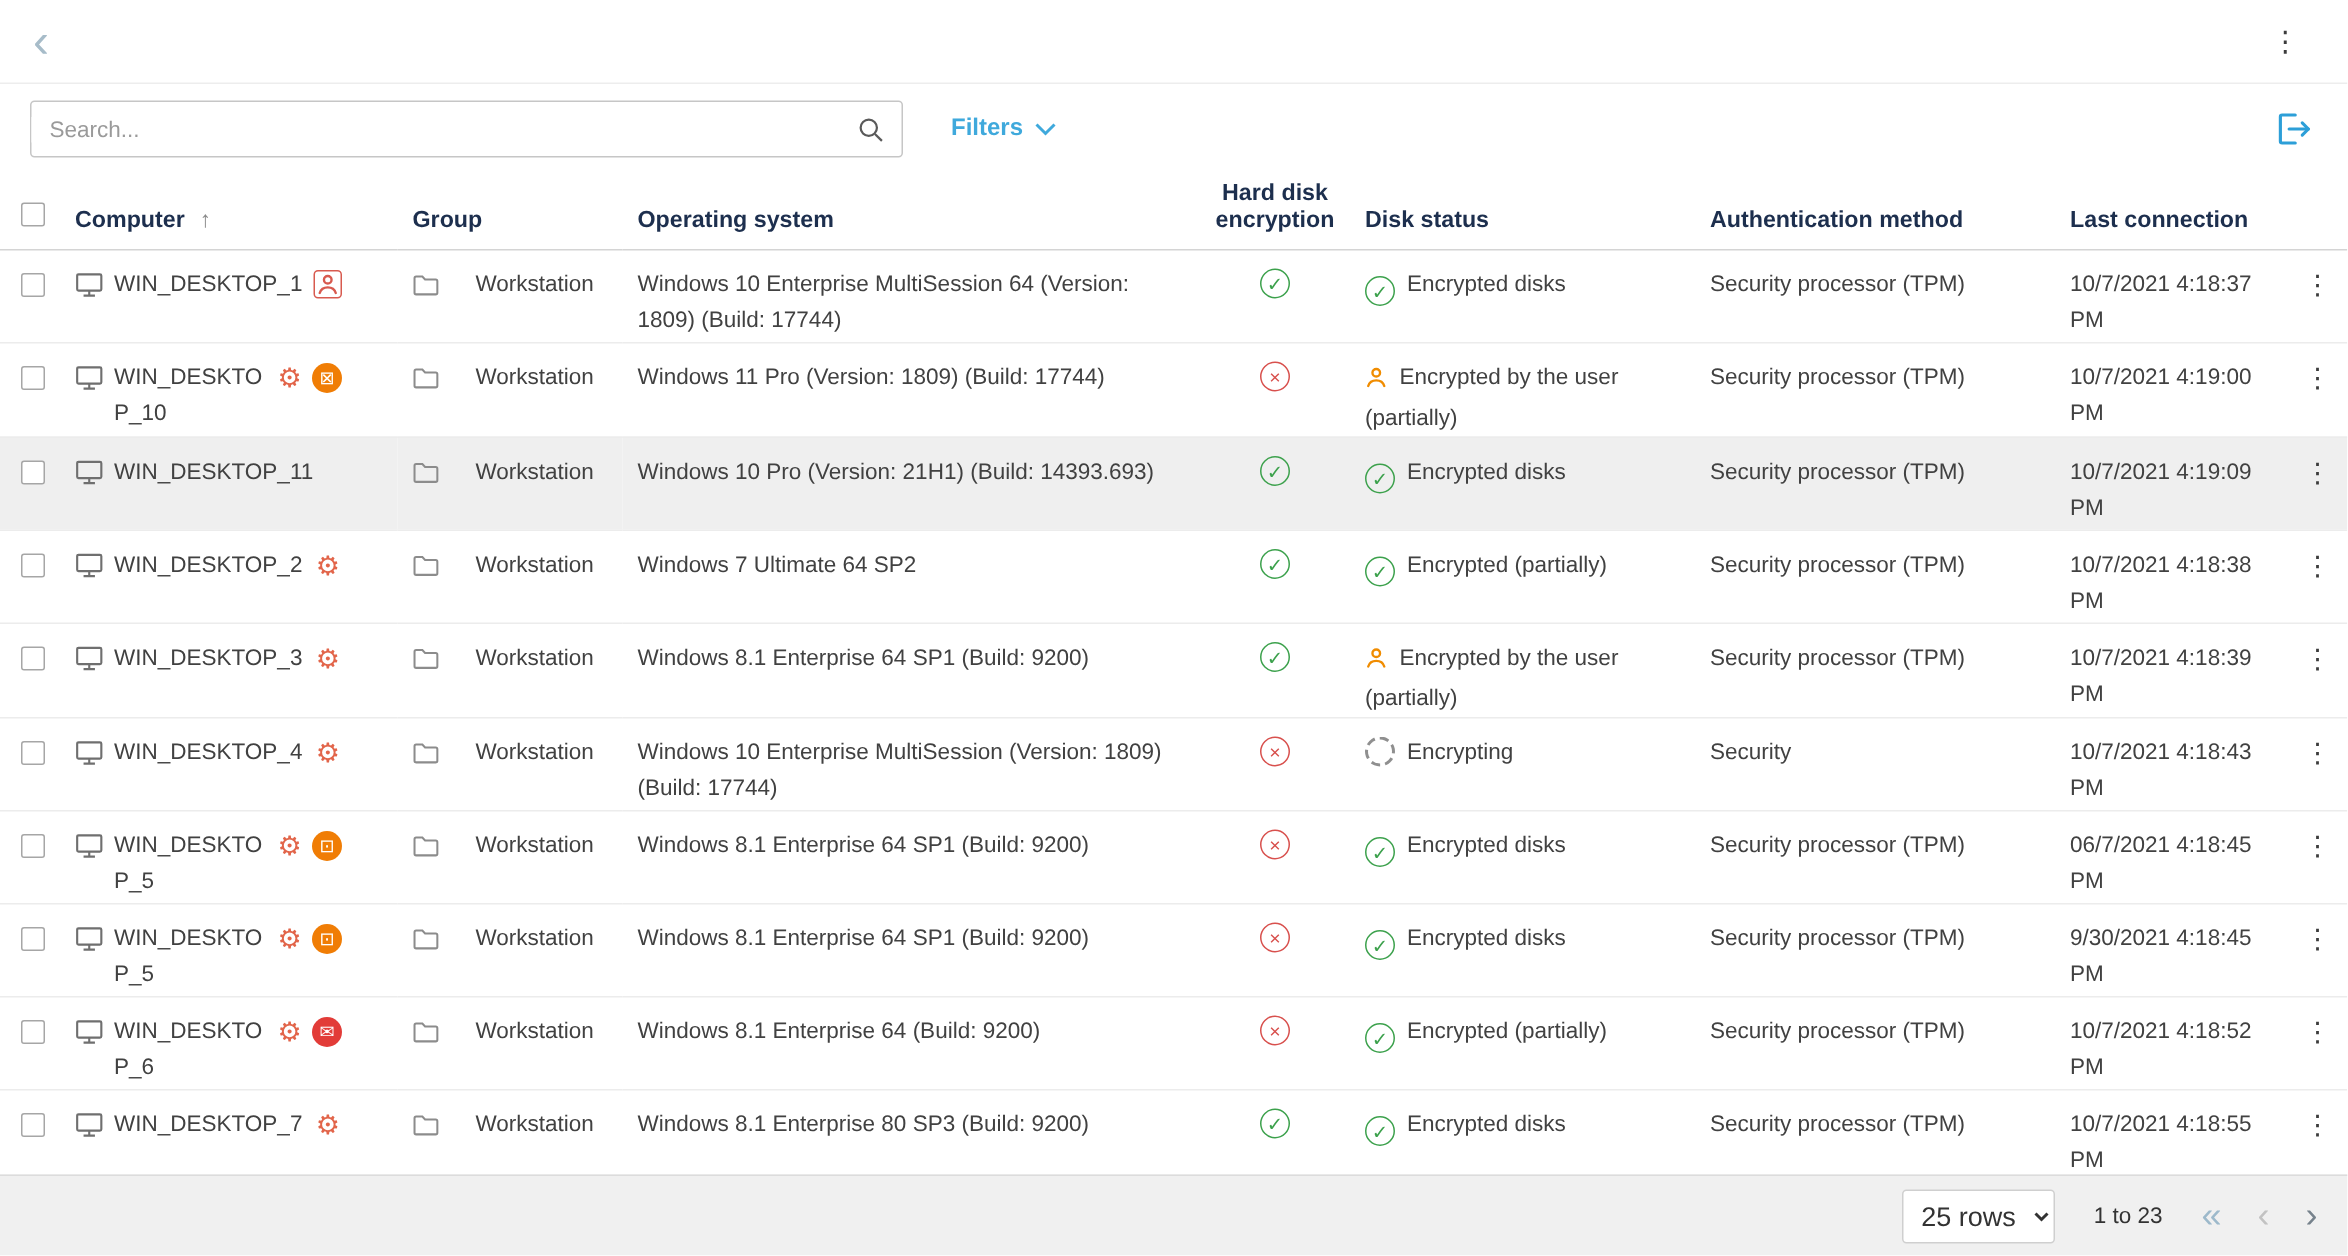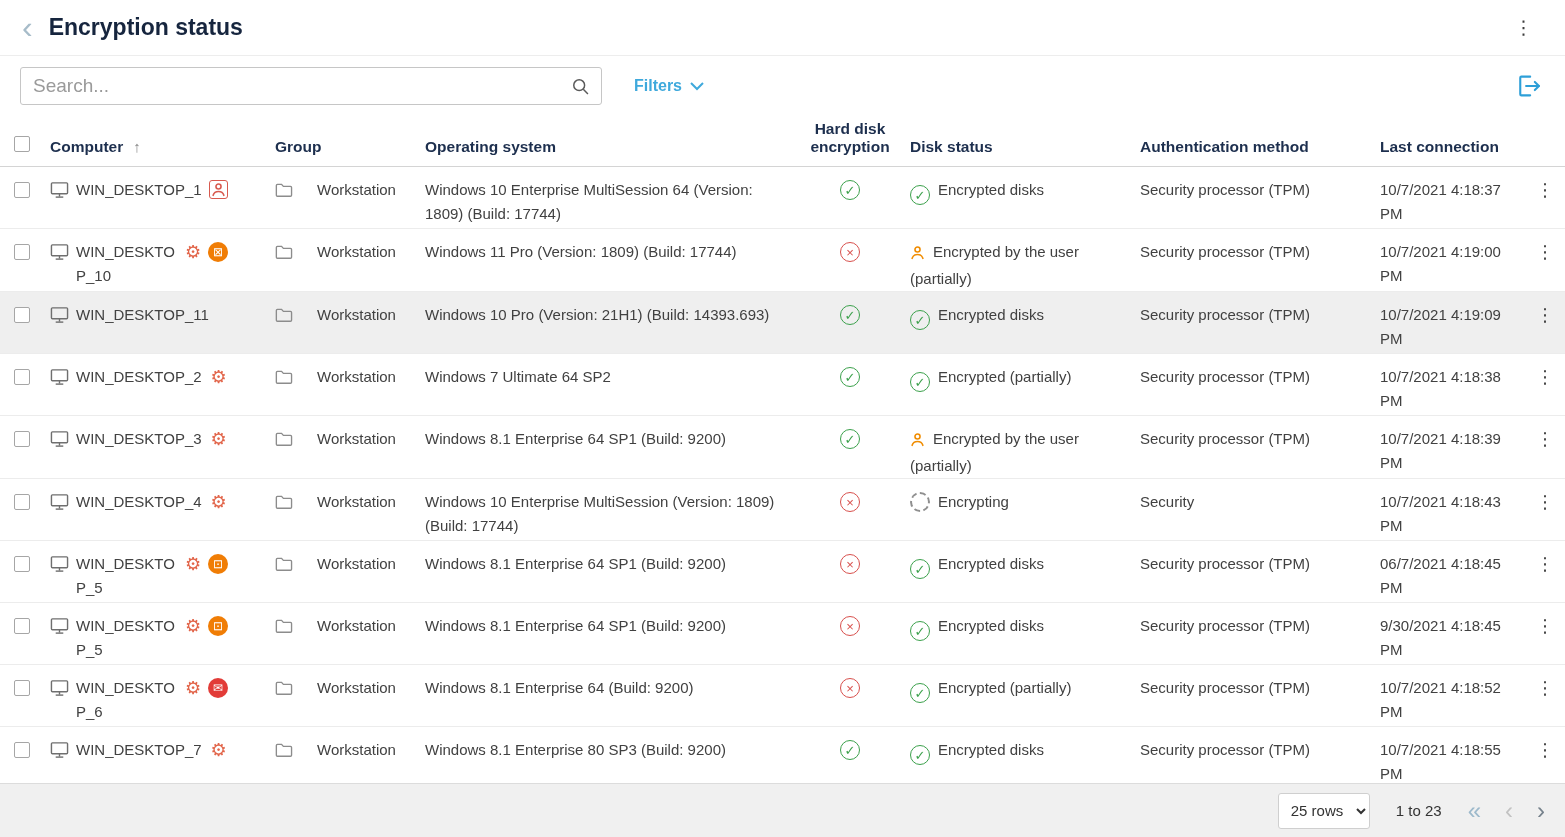--- a/index.html
+++ b/index.html
@@ -23,21 +23,21 @@
   .page-title { font-size: 23px; font-weight: 700; color: #16253e; }
   .header-kebab { margin-left: auto; font-size: 19px; color: #3c3c3c; cursor: pointer; padding: 4px 10px; }
 
   
   .toolbar { display: flex; align-items: center; height: 60px; padding: 0 20px; flex: none; }
   .search-box {
     display: flex; align-items: center;
     width: 582px; height: 38px;
     border: 1px solid #c6c6c6; border-radius: 3px; background: #fff;
   }
-  .search-input { flex: 1; border: none; outline: none; padding: 0 12px; font-size: 19px; font-family: inherit; color: #555; }
+  .search-input { flex: 1; border: none; outline: none; padding: 0 12px; font-size: 15px; font-family: inherit; color: #555; }
   .search-input::placeholder { color: #9a9a9a; }
   .search-icon { margin-right: 10px; display: flex; cursor: pointer; }
   .filters { display: flex; align-items: center; gap: 8px; margin-left: 32px; color: var(--accent-blue, #3fa9dc); font-weight: 700; font-size: 16px; cursor: pointer; }
   .export-btn { margin-left: auto; display: flex; cursor: pointer; padding: 2px; }
 
   
   .table-wrap { flex: 1; overflow: hidden; }
   table { width: 100%; border-collapse: collapse; table-layout: fixed; }
   thead th {
     font-size: 15.5px; font-weight: 700; color: #1d2f4e;
@@ -97,37 +97,36 @@
   
   .footer {
     flex: none; height: 54px;
     background: #f0f0f0; border-top: 1px solid #dcdcdc;
     display: flex; align-items: center; justify-content: flex-end;
     gap: 26px; padding: 0 20px;
   }
   .rows-select {
     height: 36px; min-width: 92px;
     border: 1px solid #cfcfcf; border-radius: 3px; background: #fff;
-    font-size: 15px; font-family: inherit; padding: 0 8px; color: #333; cursor: pointer;
+    font-size: 18px; font-family: inherit; padding: 0 8px; color: #333; cursor: pointer;
   }
   .range { color: #333; }
   .pager { display: flex; gap: 24px; align-items: center; }
   .pg { font-size: 24px; line-height: 1; cursor: pointer; }
   .pg-first { color: #9db9cb; }
   .pg-prev { color: #c2c2c2; }
   .pg-next { color: #76828c; }
 </style>
 </head>
 <body>
 
 <div class="app">
 
   <div class="page-header">
     <span class="back-icon">‹</span>
-    <h1 class="page-title">Encryption status</h1>
     <span class="header-kebab">⋮</span>
   </div>
 
   <div class="toolbar">
     <div class="search-box">
       <input class="search-input" type="text" placeholder="Search..." style="">
       <span class="search-icon">
         <svg width="21" height="21" viewBox="0 0 24 24" fill="none" stroke="#5a5a5a" stroke-width="1.7">
           <circle cx="10.5" cy="10.5" r="6.2"></circle>
             <line x1="15.2" y1="15.2" x2="20.5" y2="20.5"></line>

